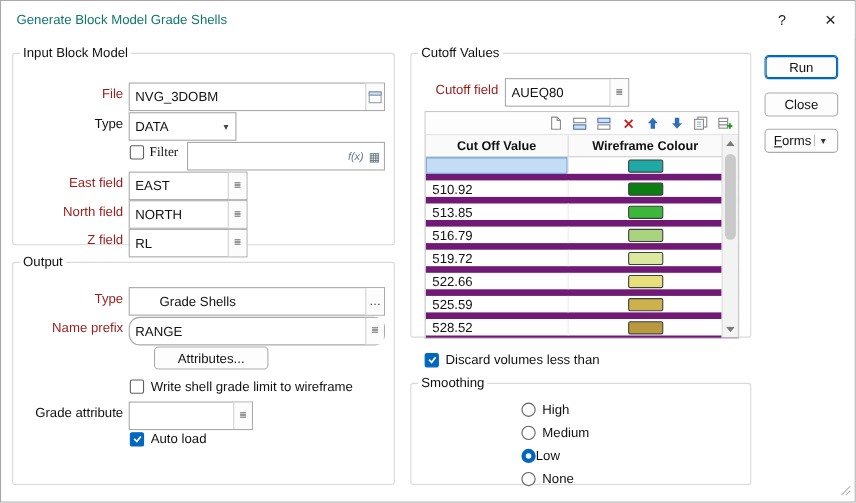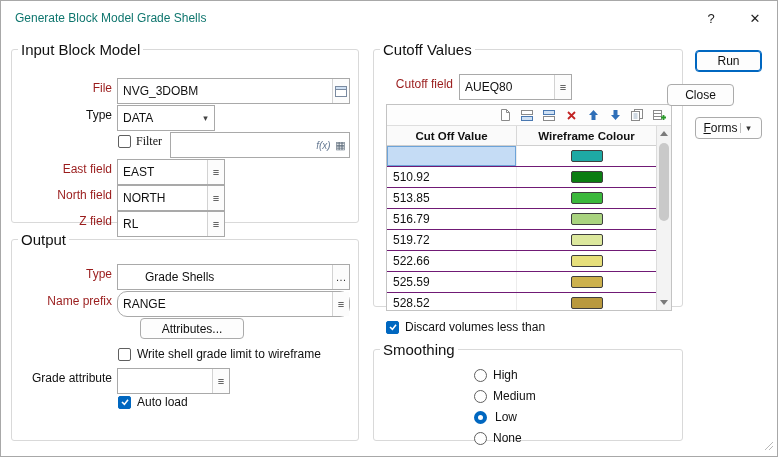--- a/index.html
+++ b/index.html
@@ -10,21 +10,21 @@
   }
   
   .titlebar { position:absolute; left:0; top:0; width:100%; height:34px;
     display:flex; align-items:center; background:#fff; }
   .titlebar .title { margin-left:14px; font-size:12px; color:#0f766e; }
   .caption-btns { position:absolute; right:0; top:0; height:34px; display:flex; }
   .cap-btn { width:44px; height:34px; display:flex; align-items:center; justify-content:center;
     background:transparent; border:0; font-size:13px; color:#222; cursor:default; font-family:inherit; }
   
   fieldset { position:absolute; border:1px solid #d9d9d9; border-radius:3px; }
-  legend { font-size:15px; color:#111; margin-left:6px; padding:0 3px; }
+  legend { font-size:12px; color:#111; margin-left:6px; padding:0 3px; }
   .row-label { position:absolute; width:100px; text-align:right; line-height:20px; color:#111; }
   .req { color:var(--required); }
   
   .field { position:absolute; display:flex; align-items:stretch; height:26px;
     border:1px solid #a9a9a9; background:#fff; }
   .field input { flex:1; min-width:0; border:0; outline:0; padding:0 5px;
     font:12px "Liberation Sans", sans-serif; color:#111; background:transparent; }
   .suffix-btn { width:17px; display:flex; align-items:center; justify-content:center;
     background:#fcfcfc; border:0; border-left:1px solid #d2d2d2; font-size:11px; color:#333;
     font-family:inherit; padding:0; }
@@ -58,21 +58,21 @@
   .grid { position:absolute; border:1px solid #c3c3c3; background:#fff; }
   .grid-toolbar { height:21px; border-bottom:1px solid #dedede; display:flex; align-items:center;
     justify-content:flex-end; gap:4px; padding-right:3px; background:#fdfdfd; }
   .tool-ic { width:18px; height:17px; display:flex; align-items:center; justify-content:center;
     background:transparent; border:0; padding:0; }
   .grid-main { position:relative; height:calc(100% - 21px); overflow:hidden; }
   .grid-header { display:flex; height:20px; background:#fafafa; border-bottom:1px solid #cfcfcf; }
   .gh { display:flex; align-items:center; justify-content:center; font-weight:700; font-size:11.5px; }
   .gh-val { width:130px; border-right:1px solid #d7d7d7; }
   .gh-col { width:139px; }
-  .grid-row { display:flex; height:21px; border-bottom:1px solid #701a75; }
+  .grid-row { display:flex; height:21px; border-bottom:6px solid #701a75; }
   .cell-value { width:130px; border-right:1px solid #ececec; padding:0 6px; display:flex; align-items:center; }
   .cell-colour { width:139px; display:flex; align-items:center; justify-content:center; }
   .grid-row.selected .cell-value { background:#c5dcf5; box-shadow:inset 0 0 0 1px #6da3d8; }
   .swatch { width:32px; height:12px; border:1px solid #3f3f3f; border-radius:2px; }
   .vscroll { position:absolute; right:0; top:0; bottom:0; width:15px; background:#f3f3f3;
     border-left:1px solid #dcdcdc; }
   .vs-arrow { position:absolute; left:0; width:14px; height:15px; display:flex; align-items:center; justify-content:center; }
   .vs-thumb { position:absolute; left:2px; width:10px; border-radius:5px; background:#c9c9c9; }
   
   .grip { position:absolute; right:3px; bottom:2px; }
@@ -332,34 +332,34 @@
   <div style="display:flex; align-items:center; gap:6px;">
     <span class="radio"></span>
     <span>High</span>
   </div>
 
   <div style="display:flex; align-items:center; gap:6px;">
     <span class="radio"></span>
     <span>Medium</span>
   </div>
 
-  <div style="display:flex; align-items:center; gap:8px;">
+  <div style="display:flex; align-items:center; gap:0;">
     <span class="radio checked"></span>
     <span>Low</span>
   </div>
 
   <div style="display:flex; align-items:center; gap:6px;">
     <span class="radio"></span>
     <span>None</span>
   </div>
 </div>
   </fieldset>
 
   <button class="btn default" style="left:694px; top:49px;">Run</button>
-  <button class="btn" style="left:666px; top:83px;">Close</button>
+  <button class="btn" style="left:694px; top:83px;">Close</button>
   <div class="btn split" style="left:694px; top:116px;">
     <div class="split-main">
       <span>Forms</span>
     </div>
     <div class="split-arrow">▾</div>
   </div>
 
   <div class="grip">
     <svg width="10" height="10" viewBox="0 0 10 10">
         <path d="M9 1L1 9M9 5L5 9" stroke="#b9b9b9" stroke-width="1"></path>

